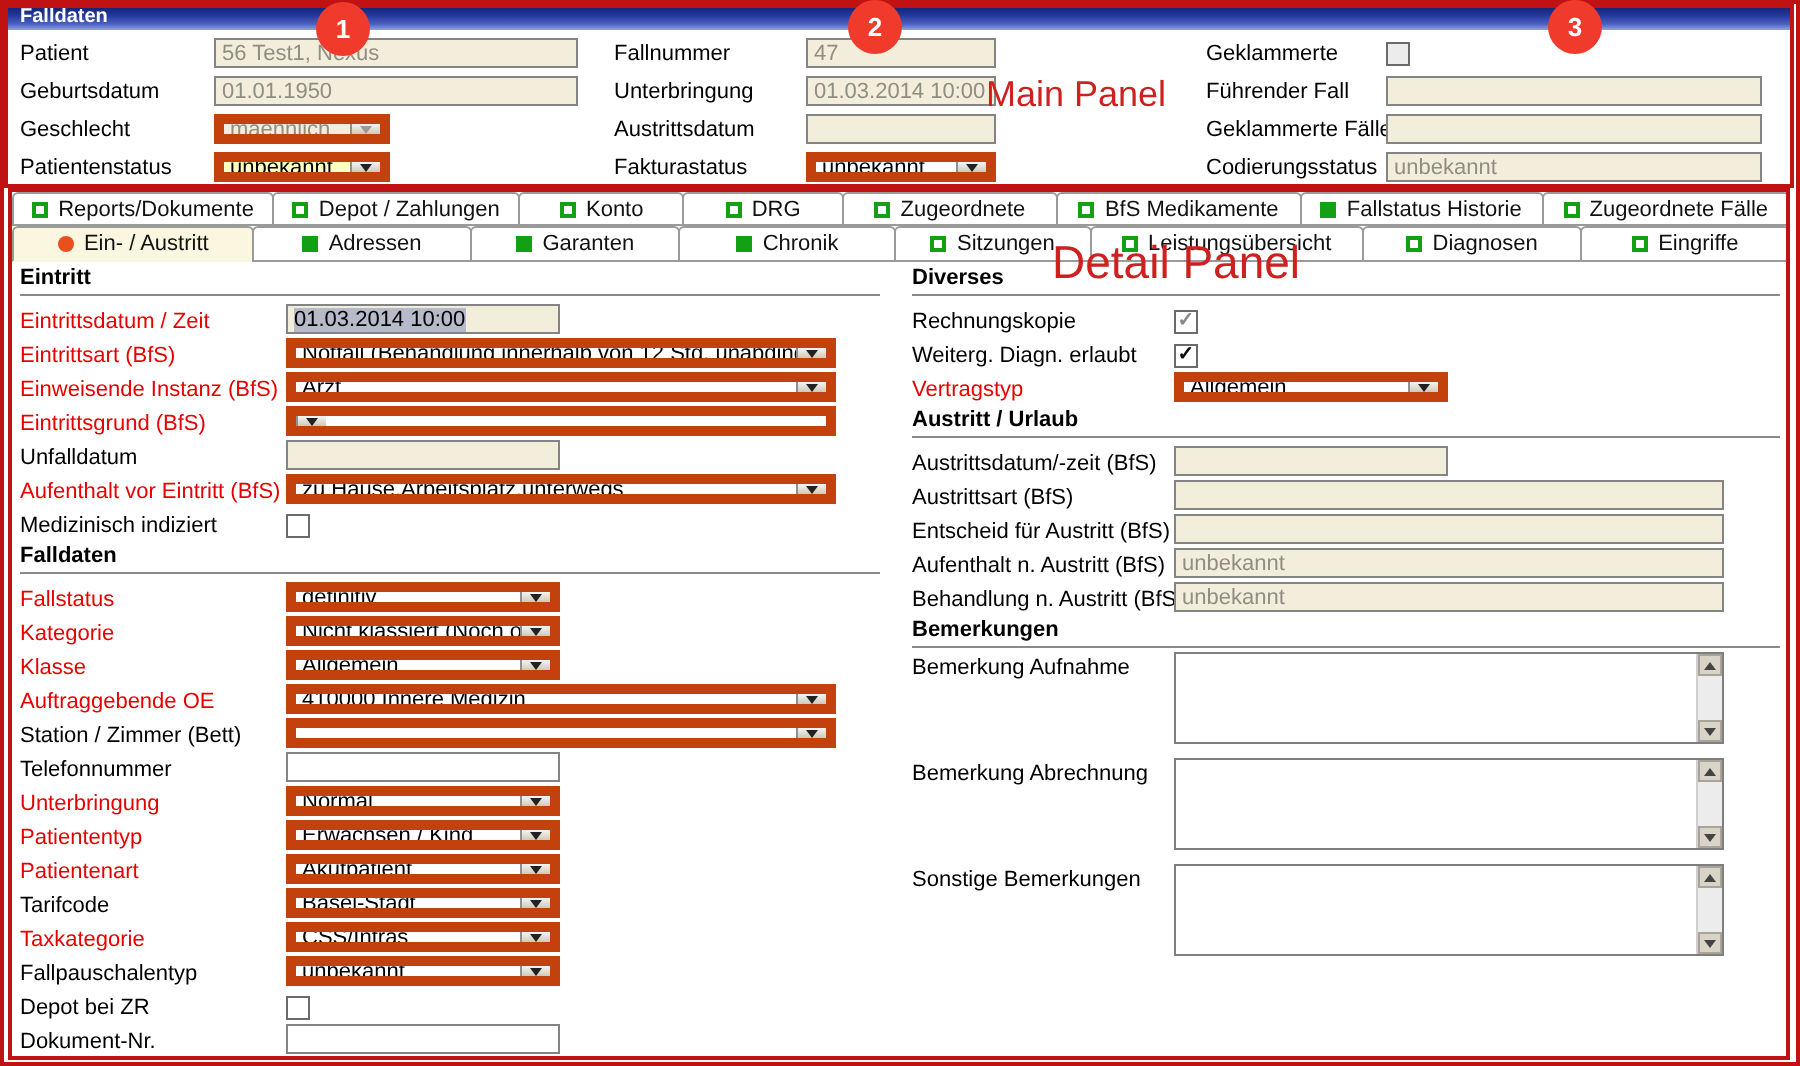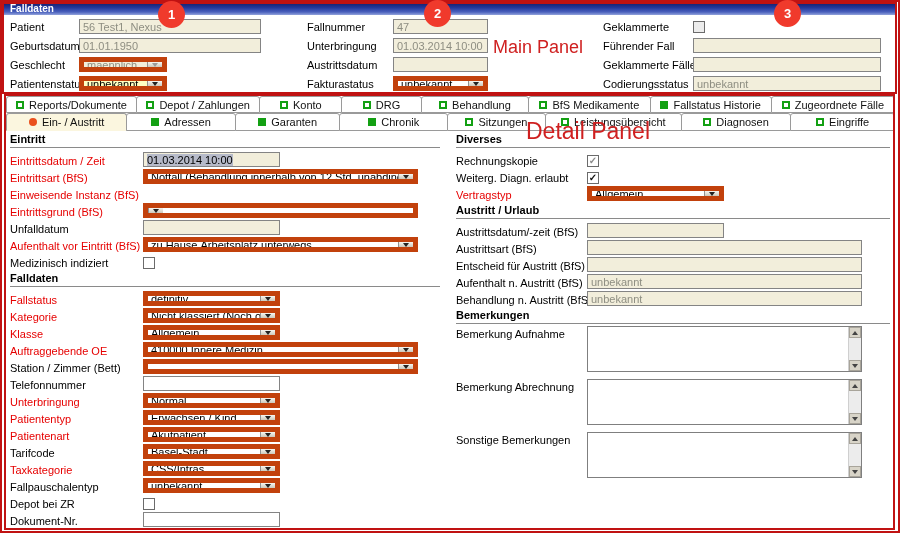--- a/index.html
+++ b/index.html
@@ -45,21 +45,21 @@
   .chk.on.gray::after{color:#8a8a8a}
   .chk.disab{background:#ececec}
 
   
   .mcol{position:absolute;z-index:4}
   #mcol1{left:10px;top:17px}
   #mcol2{left:307px;top:17px}
   #mcol3{left:603px;top:17px}
   .mrow{display:flex;align-items:center;height:19px}
   .mlb{font-size:11px;color:#000;flex-shrink:0;white-space:nowrap}
-  #mcol1 .mlb{width:69px}#mcol2 .mlb{width:86px}#mcol3 .mlb{width:90px}
+  #mcol1 .mlb{width:97px}#mcol2 .mlb{width:96px}#mcol3 .mlb{width:90px}
   .mw1{width:182px}.mw2{width:88px}.mw3{width:95px}.mw4{width:188px}
 
   
   .tabrow{position:absolute;left:6px;width:888px;display:flex;z-index:5}
   #tabrow1{top:96px;height:17px}
   #tabrow2{top:113px;height:18px}
   .tab{display:flex;align-items:center;justify-content:center;gap:5px;font-size:11px;color:#111;
        background:#fff;border:1px solid #9a9a9a;border-radius:3px 3px 0 0;margin-right:-1px;
        box-sizing:border-box;overflow:hidden;white-space:nowrap;cursor:default}
   .tab.active{background:#fbf6df;border-bottom-color:#fbf6df}
@@ -191,21 +191,21 @@
   <div class="tab" style="flex:83">
       <span class="ic-sq-o"></span>
       <span>Konto</span>
     </div>
   <div class="tab" style="flex:80">
       <span class="ic-sq-o"></span>
       <span>DRG</span>
     </div>
   <div class="tab" style="flex:109">
       <span class="ic-sq-o"></span>
-      <span>Behandlung</span>
+      <span>Zugeordnete</span>
     </div>
   <div class="tab" style="flex:123">
       <span class="ic-sq-o"></span>
       <span>BfS Medikamente</span>
     </div>
   <div class="tab" style="flex:123">
       <span class="ic-sq-f"></span>
       <span>Fallstatus Historie</span>
     </div>
   <div class="tab" style="flex:125">
@@ -259,20 +259,24 @@
     </div>
   <div class="r">
       <span class="lb req">Eintrittsart (BfS)</span>
     <span class="cmb w2">
         <span class="ct">Notfall (Behandlung innerhalb von 12 Std. unabdingbar)</span>
         <span class="cbtn"></span>
       </span>
     </div>
   <div class="r">
       <span class="lb req">Einweisende Instanz (BfS)</span>
+    <span class="cmb w2">
+        <span class="ct">Arzt</span>
+        <span class="cbtn"></span>
+      </span>
     </div>
   <div class="r">
       <span class="lb req">Eintrittsgrund (BfS)</span>
     <span class="cmb w2">
         <span class="cbtn"></span>
       </span>
     </div>
   <div class="r">
       <span class="lb">Unfalldatum</span>
     <span class="fld bg-b w1">

